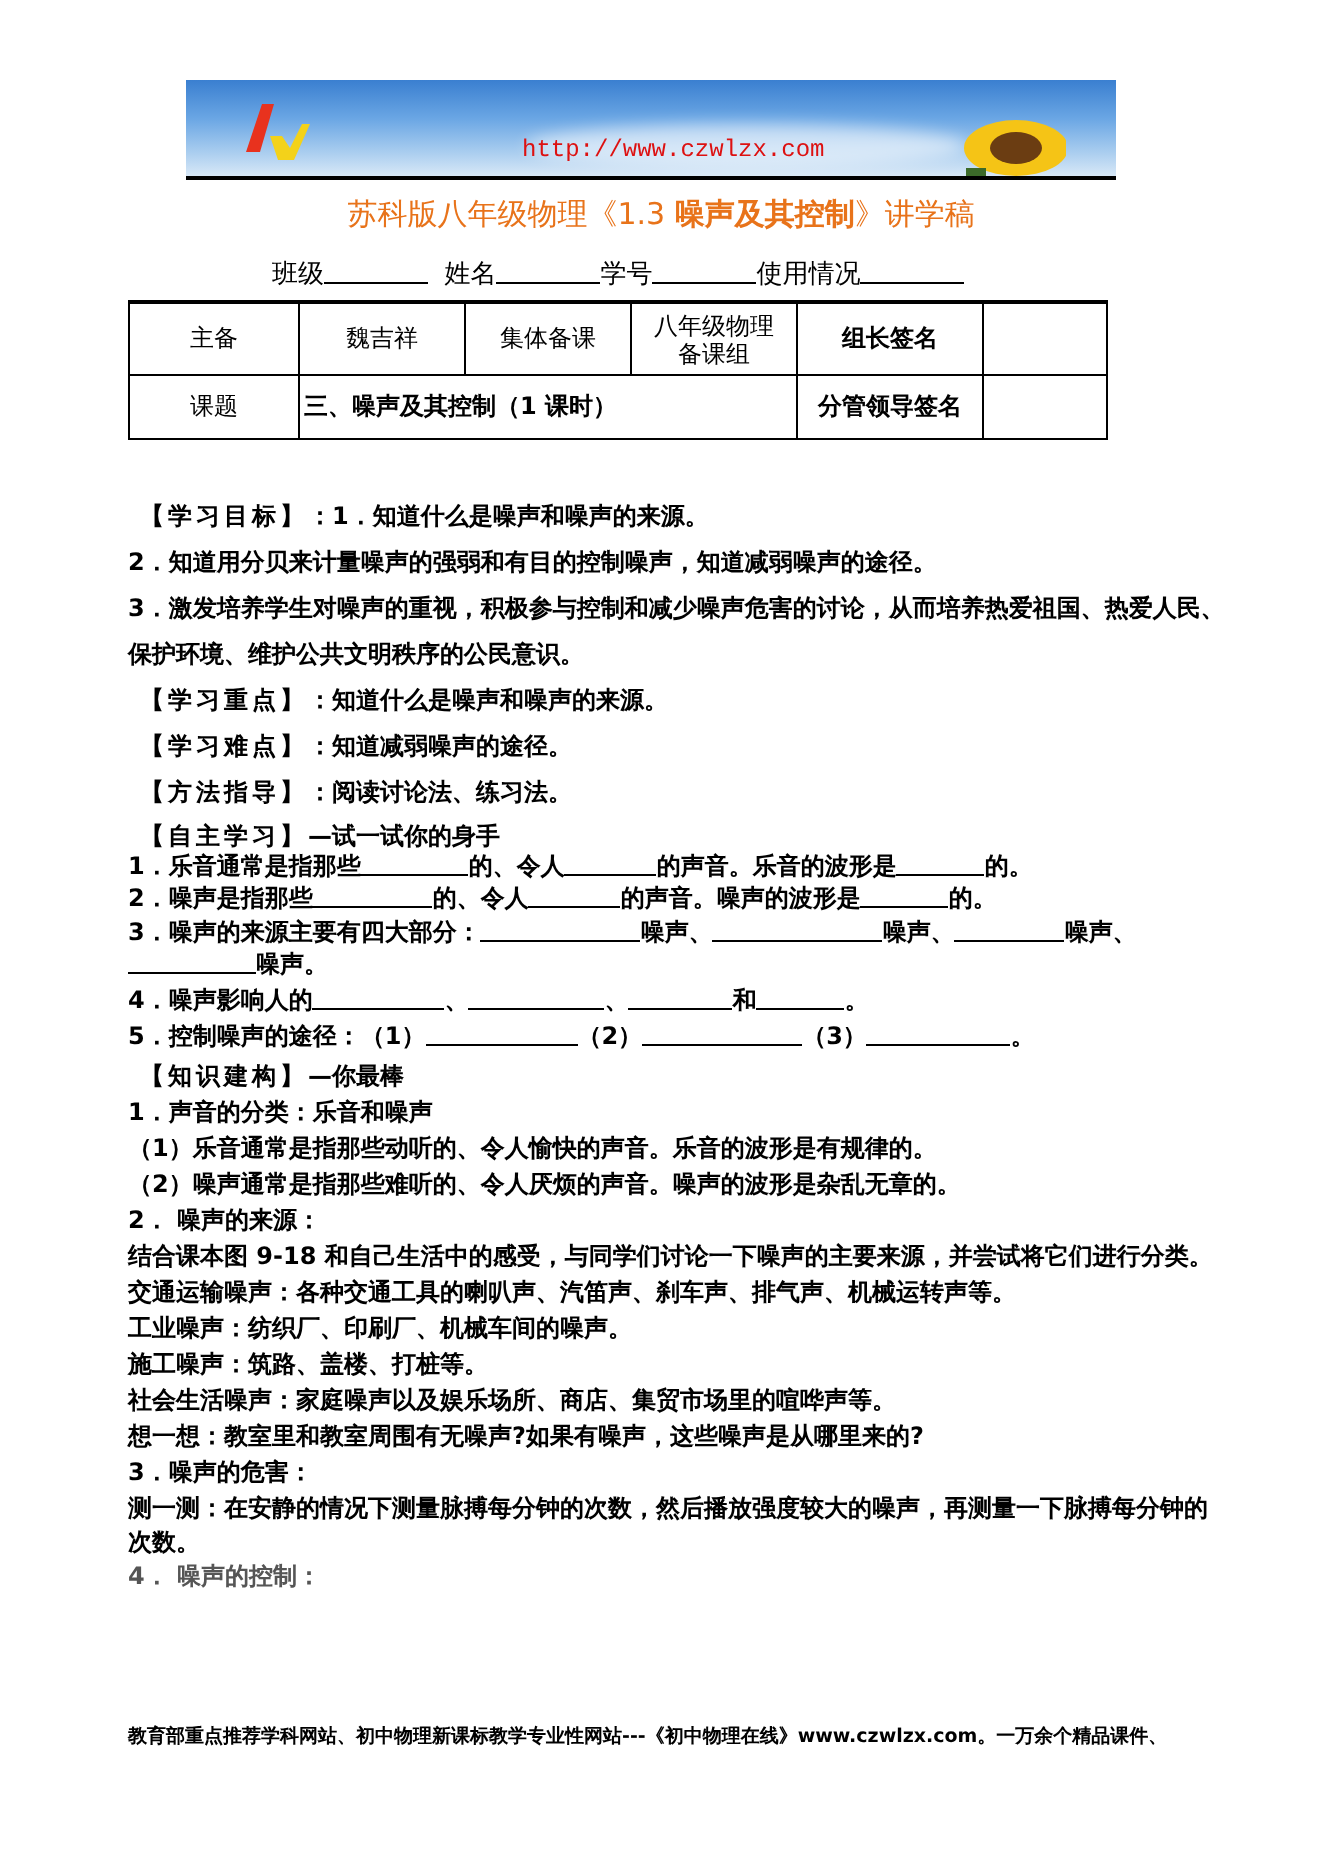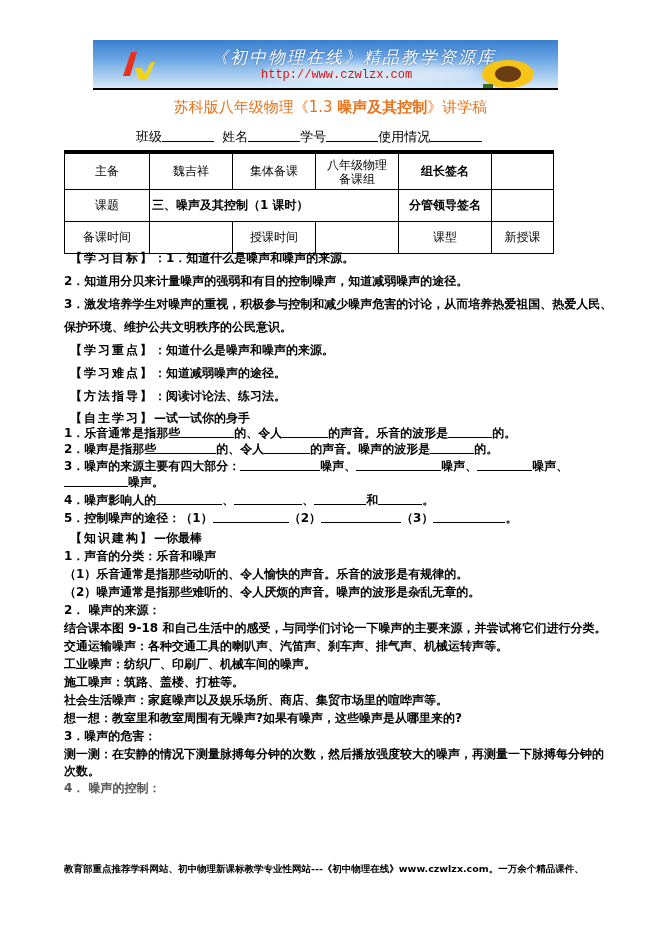--- a/index.html
+++ b/index.html
@@ -11,39 +11,38 @@
   .banner .btitle{position:absolute;left:118px;top:6px;font-family:"DejaVu Serif",serif;font-size:17px;color:#fff;letter-spacing:2px;text-shadow:0 0 2px #2a5a9a;font-style:italic;}
   .banner .burl{position:absolute;left:168px;top:28px;font-family:"Liberation Mono",monospace;font-size:12px;color:#d11;}
   .banner .flower{position:absolute;left:385px;top:18px;width:55px;height:36px;}
   .banner-line{position:absolute;left:93px;top:88px;width:465px;height:2px;background:#000;}
   .doc-title{position:absolute;left:0;width:661px;top:98px;text-align:center;font-size:15px;color:#e8731a;}
   .doc-title b{color:#e8731a;}
   .info{position:absolute;left:88px;top:128px;font-size:13px;margin-left:48px;}
   .info .blank{display:inline-block;border-bottom:1px solid #000;height:13px;vertical-align:-1px;}
   table.meta{position:absolute;left:64px;top:150px;width:490px;border-collapse:collapse;font-size:12px;}
   table.meta td{border:1px solid #000;text-align:center;height:31px;padding:0 2px;}
-  table.meta tr:first-child td{border-top:4px solid #000000;height:35px;margin-top:44px;}
+  table.meta tr:first-child td{border-top:2px solid #000000;height:35px;margin-top:44px;}
   table.meta td.b{font-weight:bold;}
   table.meta td.left{text-align:left;}
   .line{position:absolute;left:64px;font-size:12px;white-space:nowrap;font-weight:bold;}
   .u{display:inline-block;border-bottom:1px solid #000;height:12px;vertical-align:-1px;}
   .hd{letter-spacing:2px;}
   .grey{color:#555;font-weight:bold;}
   .footer{position:absolute;left:64px;top:862px;font-size:9.5px;font-weight:bold;line-height:14px;}
 </style>
 </head>
 <body>
 
 <div class="banner">
   <div class="cloud"></div>
   <svg class="logo" viewBox="0 0 34 30">
     <path d="M10 2 L16 2 L9 26 L2 26 Z" fill="#e8321e"></path>
     <path d="M14 18 L20 18 L24 24 L30 12 L34 12 L26 30 L18 30 Z" fill="#f3d21a"></path>
   </svg>
-  <div class="btitle">《初中物理在线》精品教学资源库</div>
   <div class="burl">http://www.czwlzx.com</div>
   <svg class="flower" viewBox="0 0 55 36">
     <ellipse cx="30" cy="16" rx="26" ry="14" fill="#f5c416"></ellipse>
     <ellipse cx="30" cy="16" rx="13" ry="8" fill="#6b3d12"></ellipse>
     <rect x="5" y="26" width="10" height="10" fill="#3c6a2a"></rect>
   </svg>
 </div>
 <div class="banner-line"></div>
 
 <div class="doc-title">
@@ -63,28 +62,20 @@
     <td style="width:78px">集体备课</td>
     <td style="width:78px;line-height:14px"><span style="display:inline-block;width:60px">八年级物理备课组</span></td>
     <td class="b" style="width:88px">组长签名</td>
     <td></td>
   </tr>
   <tr>
     <td>课题</td>
     <td class="b left" colspan="3">三、噪声及其控制（1 课时）</td>
     <td class="b">分管领导签名</td>
     <td></td>
-  </tr>
-  <tr>
-    <td>备课时间</td>
-    <td></td>
-    <td>授课时间</td>
-    <td></td>
-    <td>课型</td>
-    <td>新授课</td>
   </tr>
 </tbody>
   </table>
 
 <div class="line" style="top:250px;left:70px"><span class="hd">【学习目标】</span><span>：1．知道什么是噪声和噪声的来源。</span></div>
 <div class="line" style="top:273px">2．知道用分贝来计量噪声的强弱和有目的控制噪声，知道减弱噪声的途径。</div>
 <div class="line" style="top:296px">3．激发培养学生对噪声的重视，积极参与控制和减少噪声危害的讨论，从而培养热爱祖国、热爱人民、</div>
 <div class="line" style="top:319px">保护环境、维护公共文明秩序的公民意识。</div>
 
 <div class="line" style="top:342px;left:70px"><span class="hd">【学习重点】</span><span>：知道什么是噪声和噪声的来源。</span></div>

